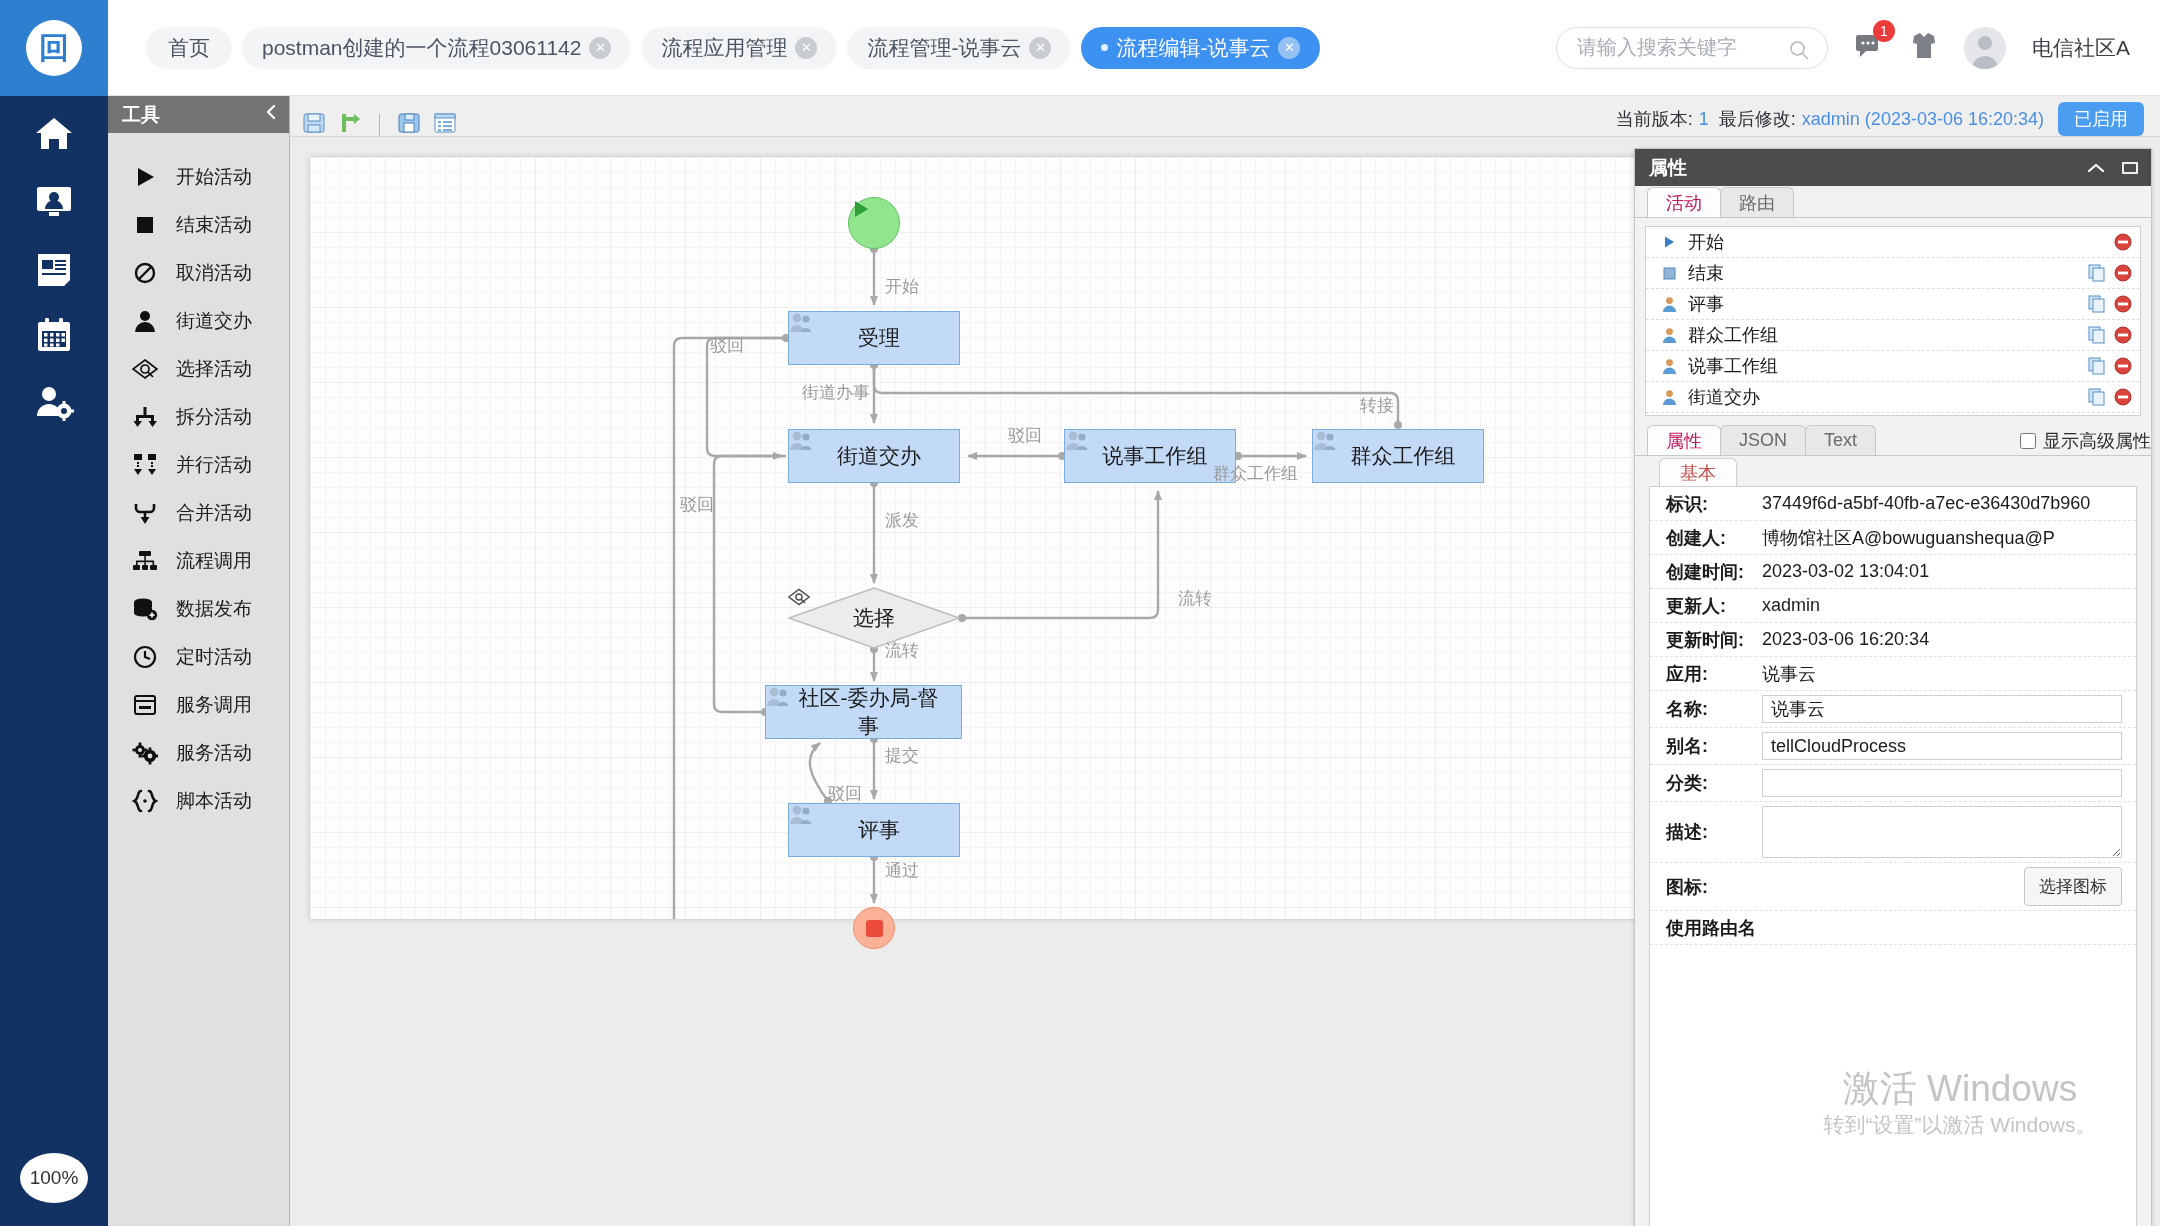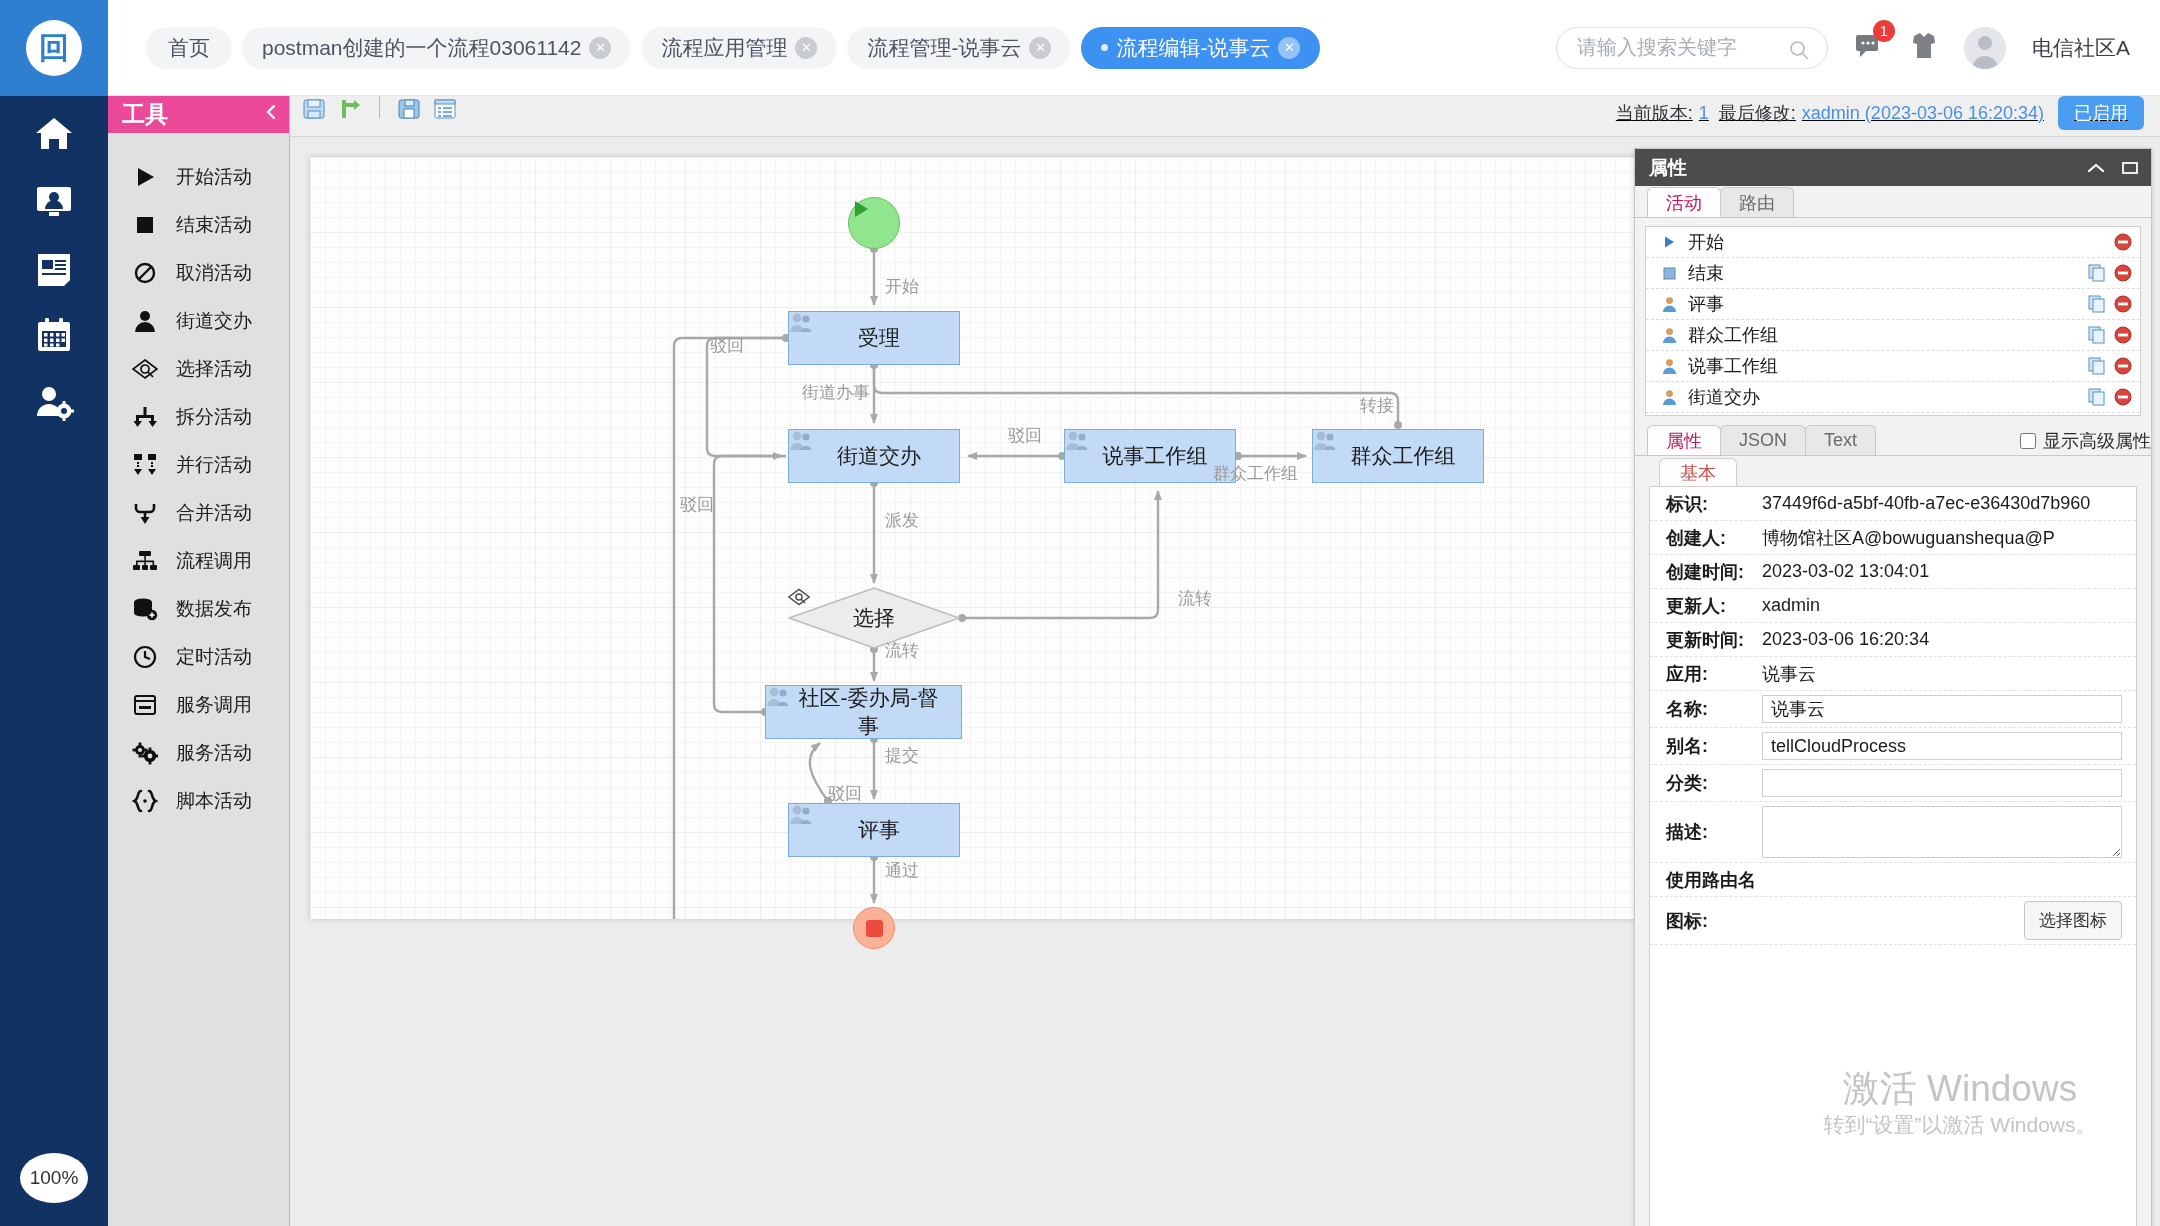--- a/index.html
+++ b/index.html
@@ -91,41 +91,41 @@
     display: flex; align-items: center; justify-content: center;
     font-size: 19px; color: #2e3238;
   }
 
   
   .palette {
     position: absolute; left: 108px; top: 96px; width: 182px; height: 1130px;
     background: #e0e0e0; border-right: 1px solid #b8b8b8;
   }
   .palette-hd {
-    height: 37px; background: #ec4899; color: #ffffff;
+    height: 37px; background: #737373; color: #ffffff;
     display: flex; align-items: center; padding: 0 10px 0 14px;
-    font-size: 23px; font-weight: bold; text-align: center;
+    font-size: 19px; font-weight: bold; text-align: center;
   }
   .palette-hd .chev { margin-left: auto; font-size: 20px; cursor: pointer; }
   .palette-list { padding-top: 20px; text-align: center; }
   .pal-item {
     height: 48px; display: flex; align-items: center; gap: 18px;
     padding-left: 24px; cursor: pointer; color: #1d1d1d; font-size: 19px;
   }
   .pal-ic { width: 26px; height: 26px; display: flex; align-items: center; justify-content: center; flex: 0 0 26px; }
 
   
   .workspace {
     position: absolute; left: 290px; top: 96px; right: 0; bottom: 0;
     background: #ececec;
   }
   .toolbar {
     position: absolute; left: 0; top: 0; right: 0; height: 41px;
     background: #efefef; border-bottom: 1px solid #d6d6d6;
-    display: flex; align-items: flex-start; padding-left: 10px; gap: 8px; text-decoration: underline;
+    display: flex; align-items: flex-end; padding-left: 10px; gap: 8px;
   }
   .tb-sep { width: 1px; height: 22px; background: #b6b6b6; margin: 0 7px; }
   .tb-btn {
     width: 28px; height: 26px; display: flex; align-items: center; justify-content: center;
     cursor: pointer;
   }
   .toolbar-right {
     margin-left: auto; display: flex; align-items: center; gap: 14px;
     padding-right: 16px; font-size: 18px; color: #2f3237;
   }
@@ -1015,26 +1015,26 @@
             </div>
             <div class="frow">
               <span class="flabel">分类:</span>
               <input class="finput" value="" style="">
             </div>
             <div class="frow">
               <span class="flabel">描述:</span>
               <textarea class="finput" style=""></textarea>
             </div>
             <div class="frow">
+              <span class="flabel">图标:</span>
+              <button class="icon-btn">选择图标</button>
+            </div>
+            <div class="frow">
               <span class="flabel">使用路由名</span>
               <span class="fval"></span>
-            </div>
-            <div class="frow">
-              <span class="flabel">图标:</span>
-              <button class="icon-btn">选择图标</button>
             </div>
           </div>
       </div>
 
     </div>
   </div>
 
   <div class="watermark">
     <div class="l1">激活 Windows</div>
     <div class="l2">转到“设置”以激活 Windows。</div>

